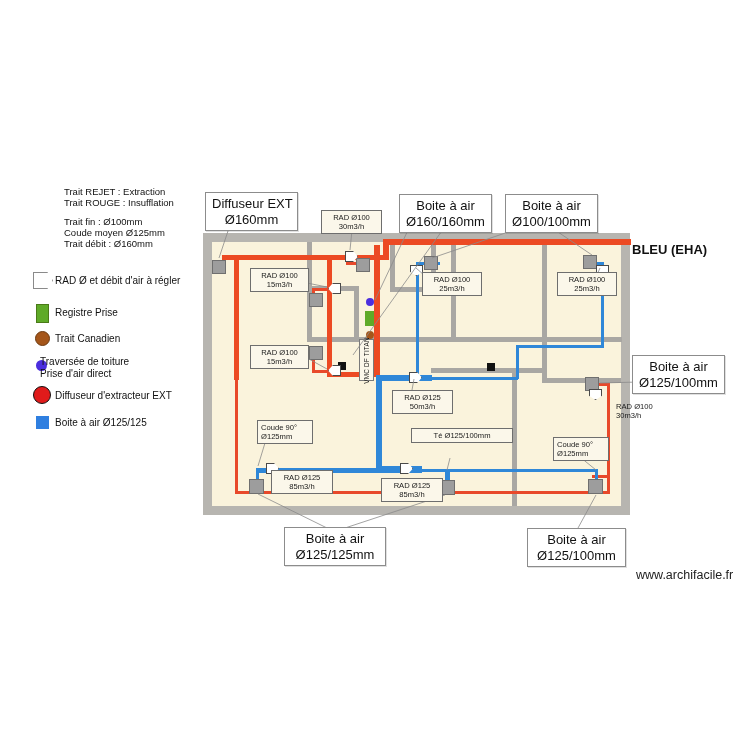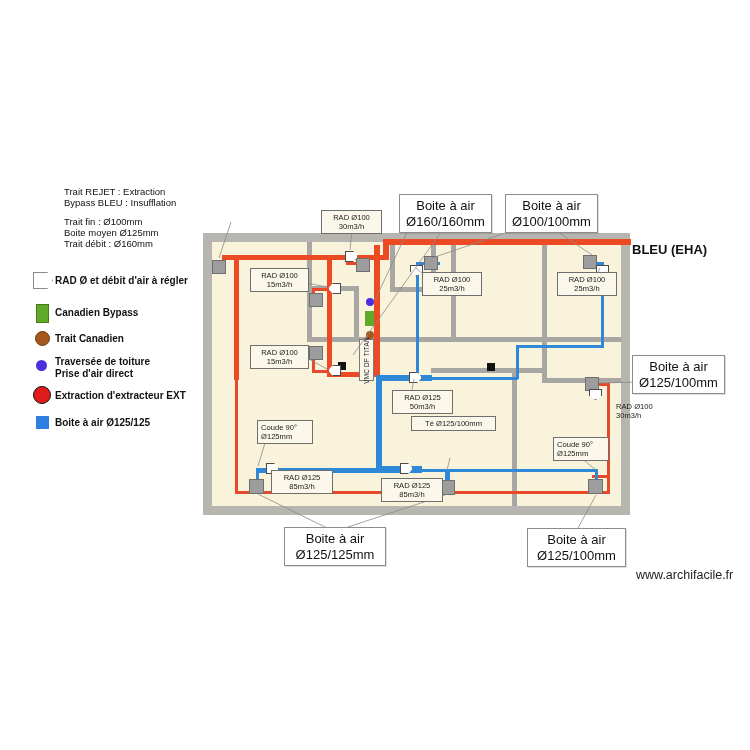--- a/index.html
+++ b/index.html
@@ -22,21 +22,20 @@
     line-height:11.6px;
     white-space:pre;
     font-weight:normal;
   }
   .legend-row-label{
     position:absolute;
     font-size:10px;
     color:#111;
     line-height:12px;
     white-space:pre;
-    font-weight:bold;
   }
   .sym{position:absolute;}
   .sym-rad{
     width:18px;height:15px;
     background:#fff;
     border:1px solid #8a8a8a;
     clip-path:polygon(0 0,72% 0,100% 50%,72% 100%,0 100%);
   }
   .sym-square{width:11px;height:17px;border:1px solid #4a7a18;}
   .sym-circle{border-radius:50%;}
@@ -145,41 +144,41 @@
     letter-spacing:.2px;
   }
   .blk{position:absolute;background:#111;}
 </style>
 </head>
 <body>
 
 <div id="stage">
 
   <div class="legend-text" style="left:64px;top:186px;">Trait REJET : Extraction</div>
-  <div class="legend-text" style="left:64px;top:197px;">Bypass BLEU : Insufflation</div>
+  <div class="legend-text" style="left:64px;top:197px;">Trait ROUGE : Insufflation</div>
 
   <div class="legend-text" style="left:64px;top:216px;">Trait fin : Ø100mm</div>
-  <div class="legend-text" style="left:64px;top:227px;">Boite moyen Ø125mm</div>
+  <div class="legend-text" style="left:64px;top:227px;">Coude moyen Ø125mm</div>
   <div class="legend-text" style="left:64px;top:238px;">Trait débit : Ø160mm</div>
 
   <div class="sym sym-rad" style="left:33px;top:272px;"></div>
   <div class="legend-row-label" style="left:55px;top:275px;">RAD Ø et débit d'air à régler</div>
 
   <div class="sym sym-square" style="left:36px;top:304px;background:#5faa28;"></div>
-  <div class="legend-row-label" style="left:55px;top:307px;">Canadien Bypass</div>
+  <div class="legend-row-label" style="left:55px;top:307px;">Registre Prise</div>
 
   <div class="sym sym-circle" style="left:35px;top:331px;width:13px;height:13px;background:#a5561a;border:1px solid #6d3a10;"></div>
   <div class="legend-row-label" style="left:55px;top:333px;">Trait Canadien</div>
 
   <div class="sym sym-circle" style="left:36px;top:360px;width:11px;height:11px;background:#4b2ede;"></div>
-  <div class="legend-row-label" style="left:55px;top:356px;">Traversée de toiture
+  <div class="legend-row-label" style="left:40px;top:356px;">Traversée de toiture
 Prise d'air direct</div>
 
   <div class="sym sym-circle" style="left:33px;top:386px;width:16px;height:16px;background:#e01b1b;border:1.5px solid #111;"></div>
-  <div class="legend-row-label" style="left:55px;top:390px;">Extraction d'extracteur EXT</div>
+  <div class="legend-row-label" style="left:55px;top:390px;">Diffuseur d'extracteur EXT</div>
 
   <div class="sym" style="left:36px;top:416px;width:13px;height:13px;background:#2f7fe0;"></div>
   <div class="legend-row-label" style="left:55px;top:417px;">Boite à air Ø125/125</div>
 
   <div class="bldg-outer" style="left:203px;top:233px;width:427px;height:282px;"></div>
   <div class="bldg-inner" style="left:212px;top:242px;width:409px;height:264px;"></div>
 
   <div class="wall" style="left:307px;top:242px;width:5px;height:100px;"></div>
 
   <div class="wall" style="left:307px;top:286px;width:52px;height:5px;"></div>
@@ -340,22 +339,24 @@
   <div class="plabel" style="left:271px;top:470px;width:62px;">RAD Ø125
 85m3/h</div>
   <div class="plabel" style="left:381px;top:478px;width:62px;">RAD Ø125
 85m3/h</div>
   <div class="plabel nb" style="left:613px;top:400px;width:56px;text-align:left;">RAD Ø100
 30m3/h</div>
   <div class="plabel" style="left:257px;top:420px;width:56px;text-align:left;">Coude 90°
 Ø125mm</div>
   <div class="plabel" style="left:553px;top:437px;width:56px;text-align:left;">Coude 90°
 Ø125mm</div>
-  <div class="plabel" style="left:411px;top:416px;width:85px;">Té Ø125/100mm</div>
-
+  <div class="plabel" style="left:411px;top:428px;width:102px;">Té Ø125/100mm</div>
+
+  <div class="callout" style="left:205px;top:192px;width:93px;">Diffuseur EXT
+Ø160mm</div>
   <div class="callout" style="left:399px;top:194px;width:93px;">Boite à air
 Ø160/160mm</div>
   <div class="callout" style="left:505px;top:194px;width:93px;">Boite à air
 Ø100/100mm</div>
   <div class="callout" style="left:632px;top:355px;width:93px;">Boite à air
 Ø125/100mm</div>
   <div class="callout" style="left:284px;top:527px;width:102px;">Boite à air
 Ø125/125mm</div>
   <div class="callout" style="left:527px;top:528px;width:99px;">Boite à air
 Ø125/100mm</div>

